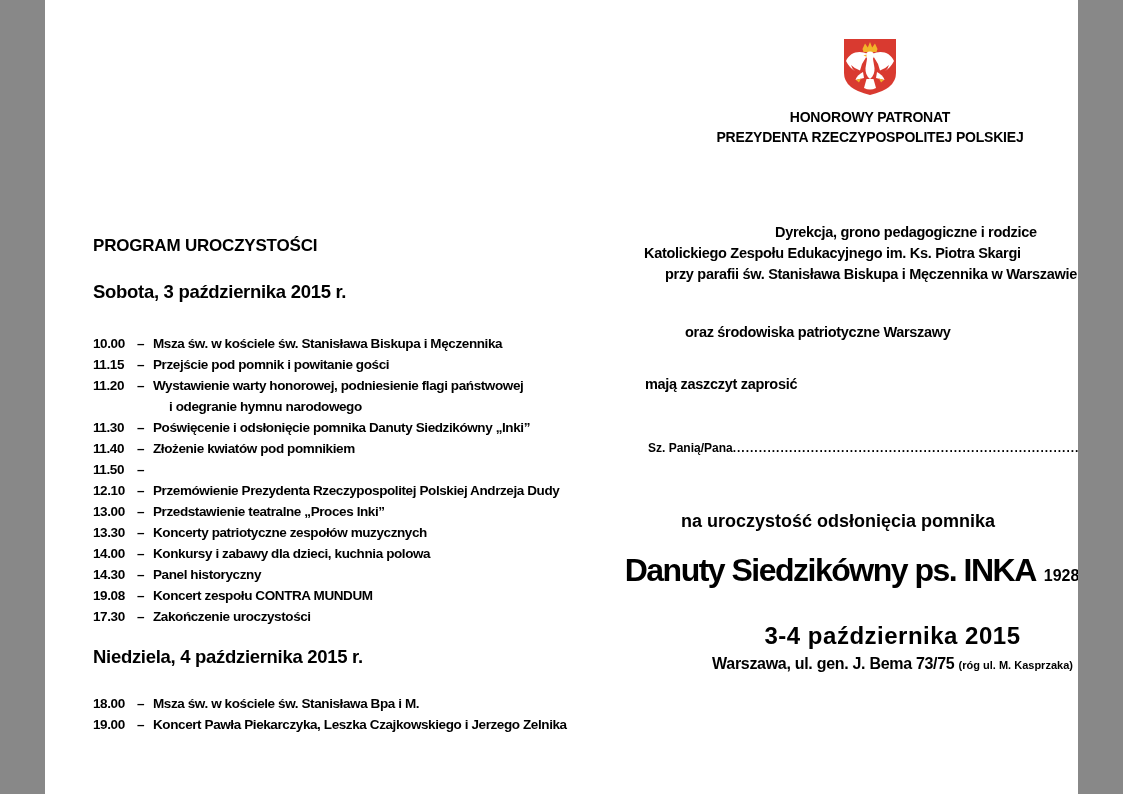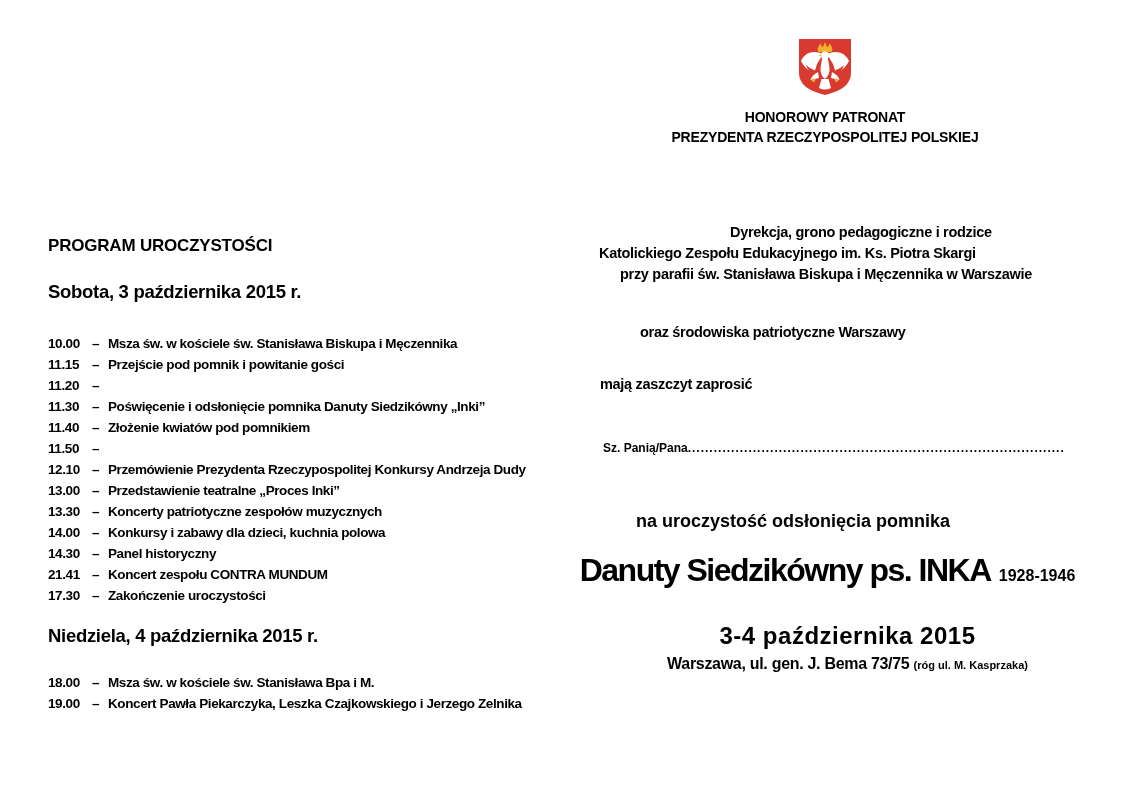--- a/index.html
+++ b/index.html
@@ -1,19 +1,19 @@
 <!DOCTYPE html>
 <html><head>
 <meta charset="utf-8">
 <style>
   * { margin:0; padding:0; box-sizing:border-box; }
   body { background:#888; }
   #page {
     position:relative;
-    width:1123px; height:794px;
+    width:1033px; height:794px;
     margin:0 auto;
     background:#ffffff;
     font-family:"Liberation Sans", sans-serif;
     font-weight:bold;
     color:#000;
     overflow:hidden;
   }
 
   
   .header-right { position:absolute; left:560px; top:38px; width:530px; text-align:center; }
@@ -93,39 +93,40 @@
           <span class="text">Msza św. w kościele św. Stanisława Biskupa i Męczennika</span>
       </div>
       <div class="item">
         <span class="time">11.15</span>
           <span class="dash">–</span>
           <span class="text">Przejście pod pomnik i powitanie gości</span>
       </div>
       <div class="item">
         <span class="time">11.20</span>
           <span class="dash">–</span>
+          <span class="text"><span>Wystawienie warty honorowej, podniesienie flagi państwowej</span><span class="cont">i odegranie hymnu narodowego</span></span>
       </div>
       <div class="item">
         <span class="time">11.30</span>
           <span class="dash">–</span>
           <span class="text">Poświęcenie i odsłonięcie pomnika Danuty Siedzikówny „Inki”</span>
       </div>
       <div class="item">
         <span class="time">11.40</span>
           <span class="dash">–</span>
           <span class="text">Złożenie kwiatów pod pomnikiem</span>
       </div>
       <div class="item">
         <span class="time">11.50</span>
           <span class="dash">–</span>
       </div>
       <div class="item">
         <span class="time">12.10</span>
           <span class="dash">–</span>
-          <span class="text">Przemówienie Prezydenta Rzeczypospolitej Konkursy Andrzeja Dudy</span>
+          <span class="text">Przemówienie Prezydenta Rzeczypospolitej Polskiej Andrzeja Dudy</span>
       </div>
       <div class="item">
         <span class="time">13.00</span>
           <span class="dash">–</span>
           <span class="text">Przedstawienie teatralne „Proces Inki”</span>
       </div>
       <div class="item">
         <span class="time">13.30</span>
           <span class="dash">–</span>
           <span class="text">Koncerty patriotyczne zespołów muzycznych</span>
@@ -134,21 +135,21 @@
         <span class="time">14.00</span>
           <span class="dash">–</span>
           <span class="text">Konkursy i zabawy dla dzieci, kuchnia polowa</span>
       </div>
       <div class="item">
         <span class="time">14.30</span>
           <span class="dash">–</span>
           <span class="text">Panel historyczny</span>
       </div>
       <div class="item">
-        <span class="time">21.41</span>
+        <span class="time">19.08</span>
           <span class="dash">–</span>
           <span class="text">Koncert zespołu CONTRA MUNDUM</span>
       </div>
       <div class="item">
         <span class="time">17.30</span>
           <span class="dash">–</span>
           <span class="text">Zakończenie uroczystości</span>
       </div>
     </div>
 

